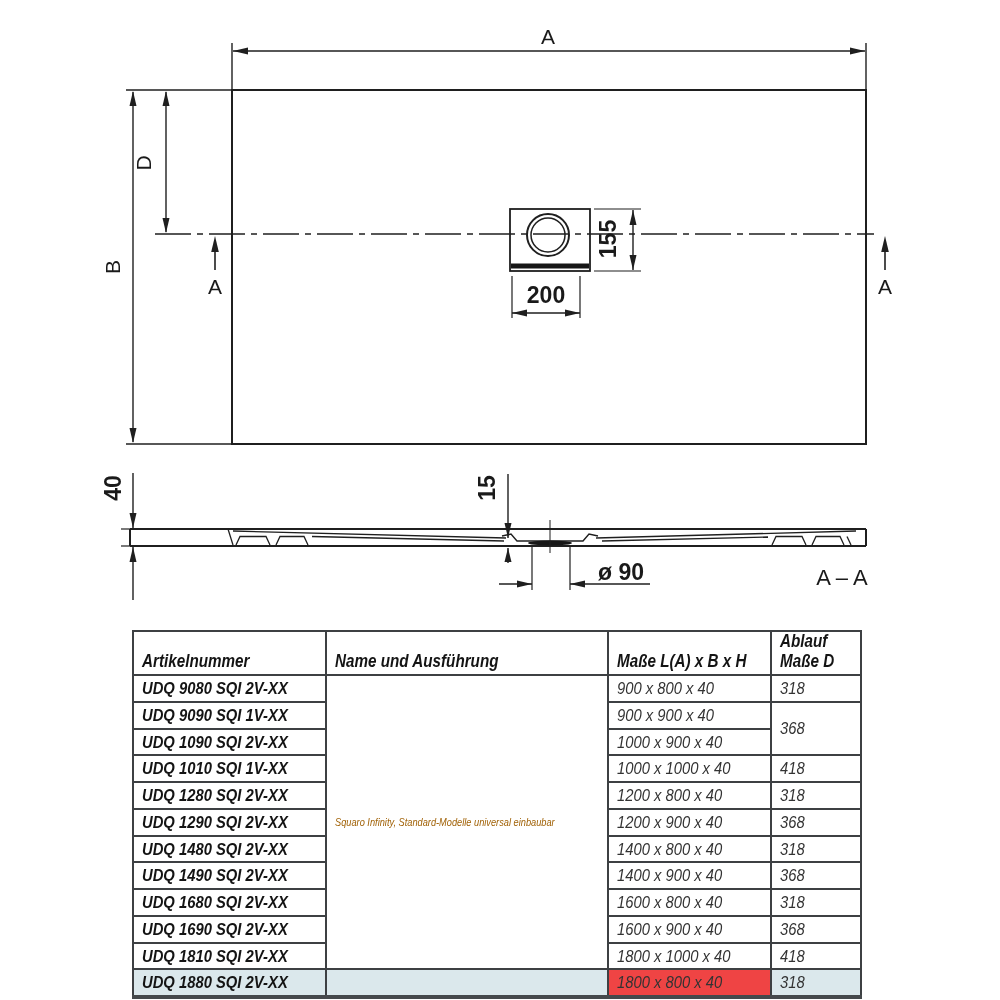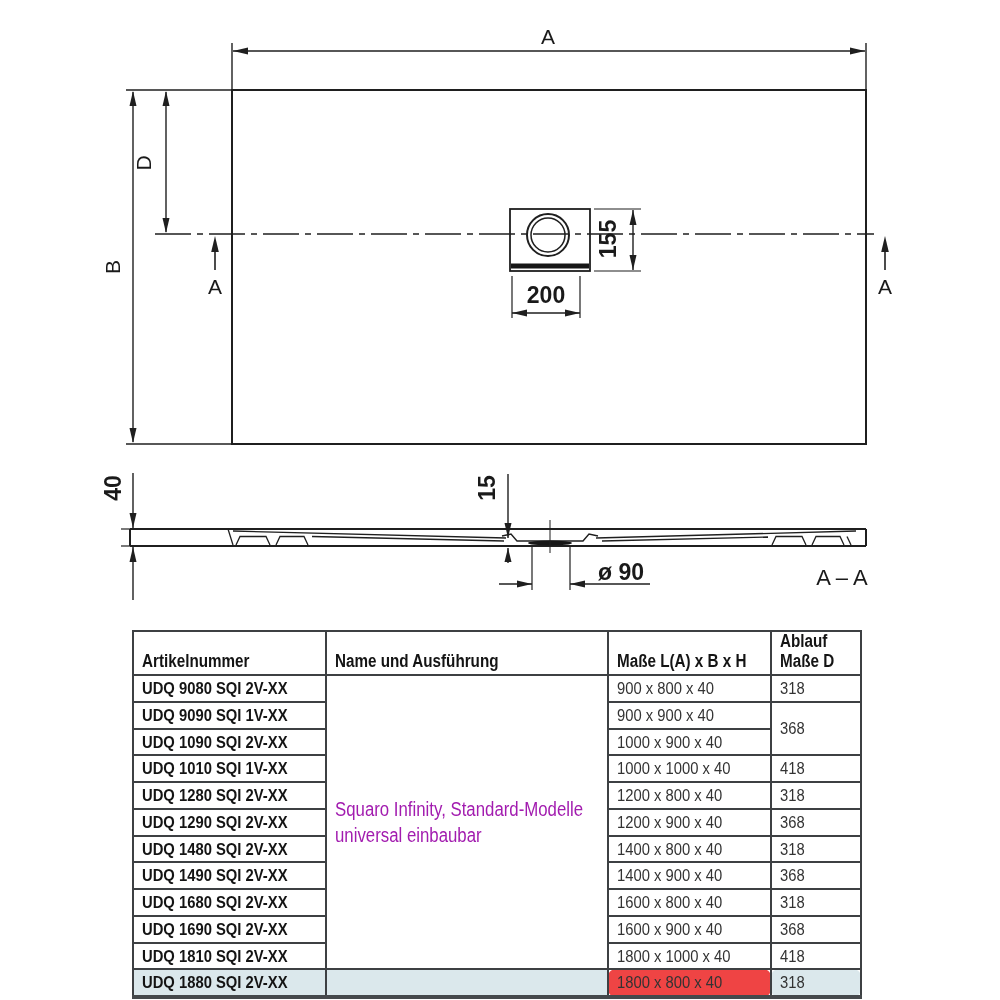--- a/index.html
+++ b/index.html
@@ -8,28 +8,28 @@
   svg{position:absolute;left:0;top:0;}
   svg line, svg path, svg rect.box, svg circle, svg polyline{stroke:#1f1f1f;fill:none;}
   svg text{fill:#1a1a1a;font-family:"Liberation Sans",sans-serif;}
   .dimnum{font-size:23px;font-weight:bold;}
   .dimletter{font-size:21px;font-weight:normal;}
   .secname{font-size:22px;font-weight:normal;}
   .arrow{fill:#1f1f1f;stroke:none;}
 
   .spec-wrap{position:absolute;left:132px;top:630px;}
   table.spec{border-collapse:collapse;table-layout:fixed;width:728px;}
-  .spec th,.spec td{border:2px solid #3d4043;overflow:hidden;}
+  .spec th,.spec td{border:2px solid #3d4043;overflow:hidden;font-style:italic;}
   .spec thead tr{height:43px;}
   .spec th{padding:0 0 3px 8px;text-align:left;vertical-align:bottom;
            font-size:17.5px;font-weight:bold;line-height:1.12;color:#141414;}
   .spec tbody td{height:24.75px;padding:0 0 0 8px;vertical-align:middle;font-size:17px;line-height:1;}
   .spec td.art{font-weight:bold;color:#141414;margin-top:40px;}
-  .spec td.val{font-weight:normal;color:#333333;border-radius:8px;}
-  .spec td.namecell{vertical-align:middle;font-weight:normal;color:#a21caf;font-size:20px;}
+  .spec td.val{font-weight:normal;color:#333333;}
+  .spec td.namecell{vertical-align:middle;font-weight:normal;color:#a16207;font-size:11px;}
   .spec tr.last td{border-bottom:4px solid #45494c;}
   .cx{display:inline-block;transform:scaleX(.87);transform-origin:0 60%;white-space:nowrap;}
   .namewrap{width:345px;white-space:normal;line-height:1.3;transform:scaleX(.84);}
 </style>
 </head>
 <body>
 
 <div class="canvas">
 
   <svg width="1000" height="620" viewBox="0 0 1000 620">

